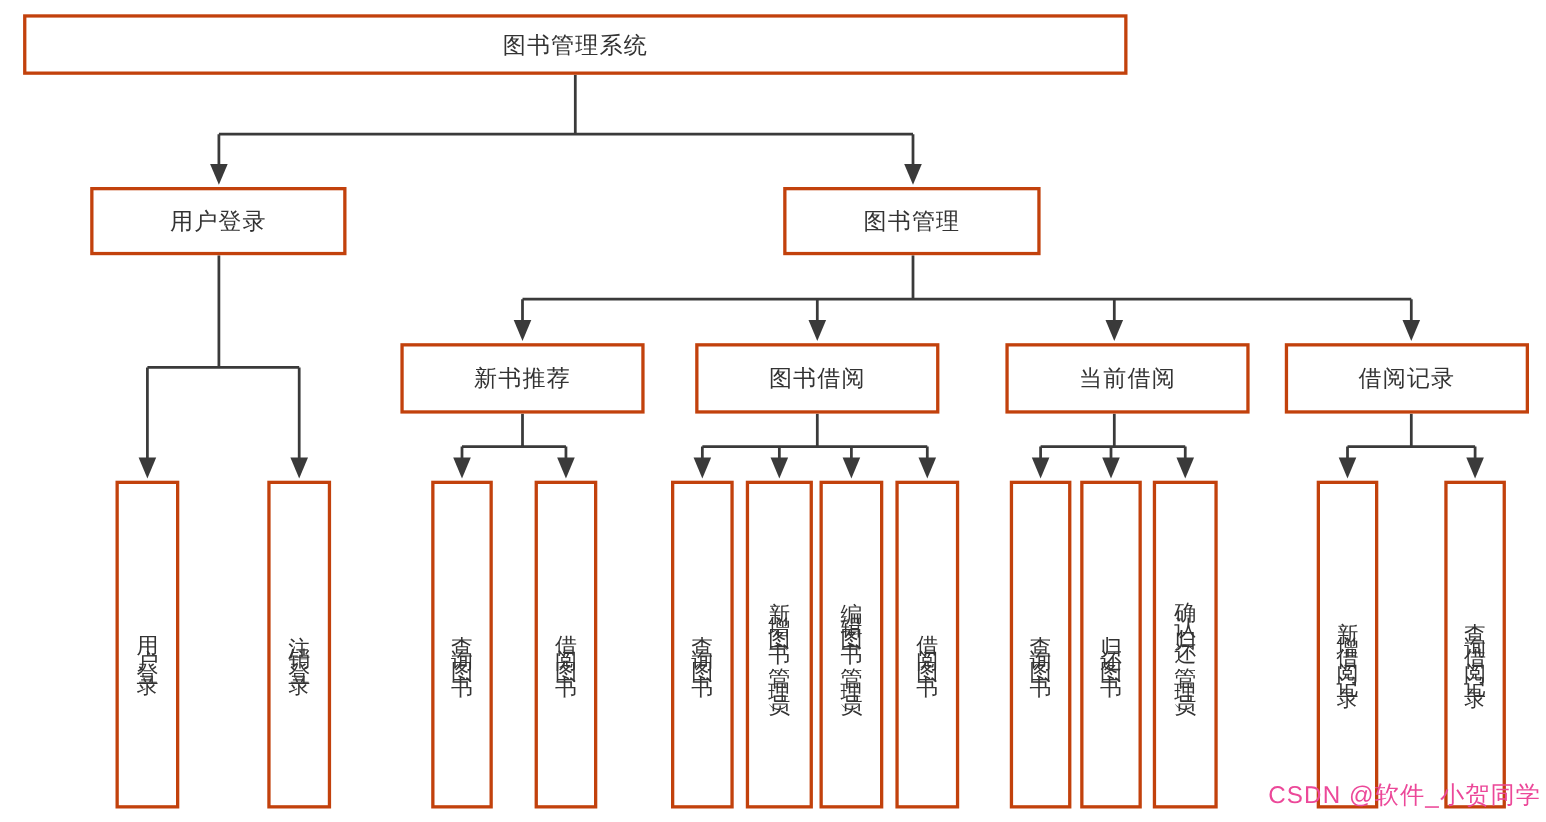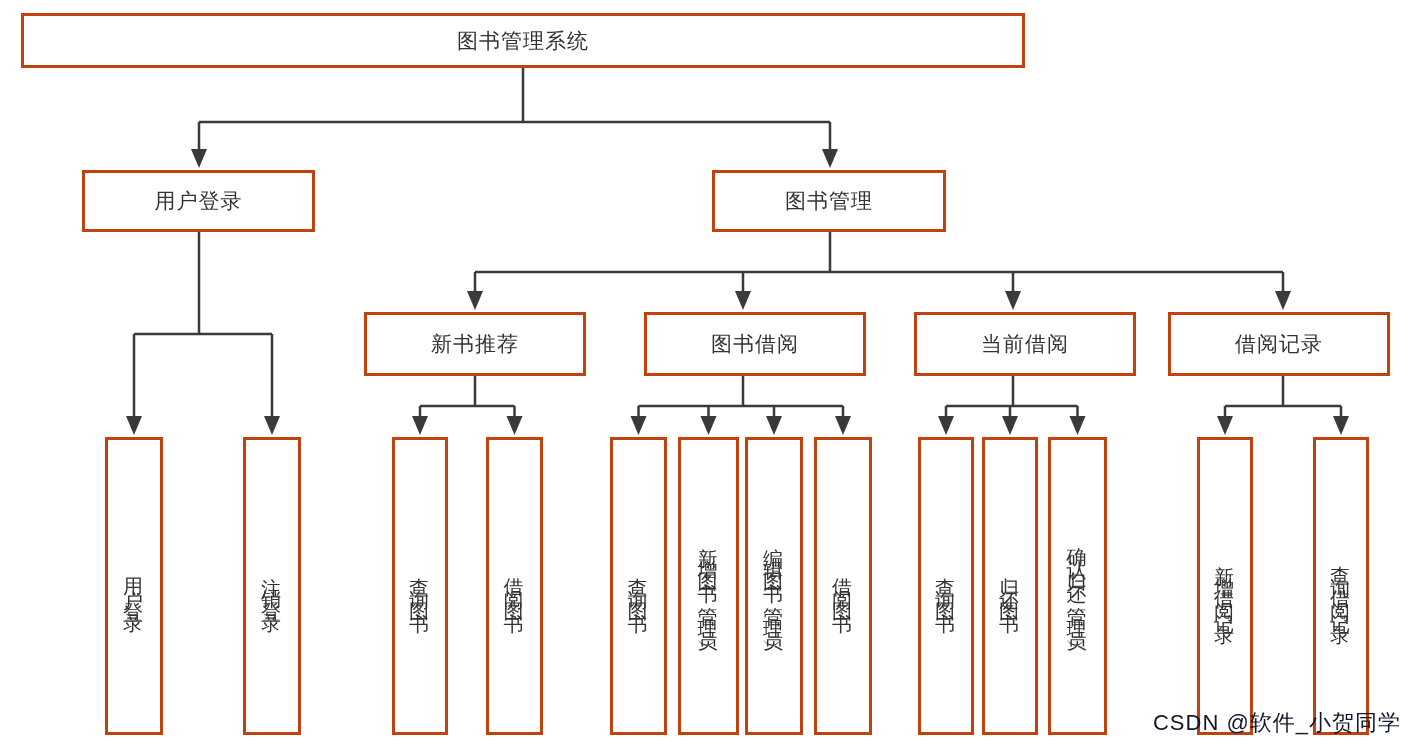--- a/index.html
+++ b/index.html
@@ -40,21 +40,21 @@
     font-size: 20px;
     letter-spacing: 12px;
     color: #333333;
     white-space: nowrap;
   }
   #watermark {
     position: absolute;
     top: 708px;
     right: 4px;
     z-index: 10;
-    color: #0f172a;
+    color: #ec4899;
     font-size: 22px;
     letter-spacing: 1px;
     font-family: "Liberation Sans", "DejaVu Sans", sans-serif;
   }
 </style>
 </head>
 <body>
 
 <div id="stage">
 
@@ -97,21 +97,21 @@
       <polygon points="1333,416 1349,416 1341,435"></polygon>
     </g>
   </svg>
 
   <div class="node root">图书管理系统</div>
 
   <div class="node lv2" style="left:82px; width:233px;">用户登录</div>
   <div class="node lv2" style="left:712px; width:234px;">图书管理</div>
 
   <div class="node lv3" style="left:364px;">新书推荐</div>
-  <div class="node lv3" style="left:632px;margin-left:12px;">图书借阅</div>
+  <div class="node lv3" style="left:632px;">图书借阅</div>
   <div class="node lv3" style="left:902px;margin-left:12px;">当前借阅</div>
   <div class="node lv3" style="left:1168px;">借阅记录</div>
 
   <div class="node leaf" style="left:105px; width:58px;">
     <span class="vtext">用户登录</span>
   </div>
   <div class="node leaf" style="left:243px; width:58px;">
     <span class="vtext">注销登录</span>
   </div>
 

